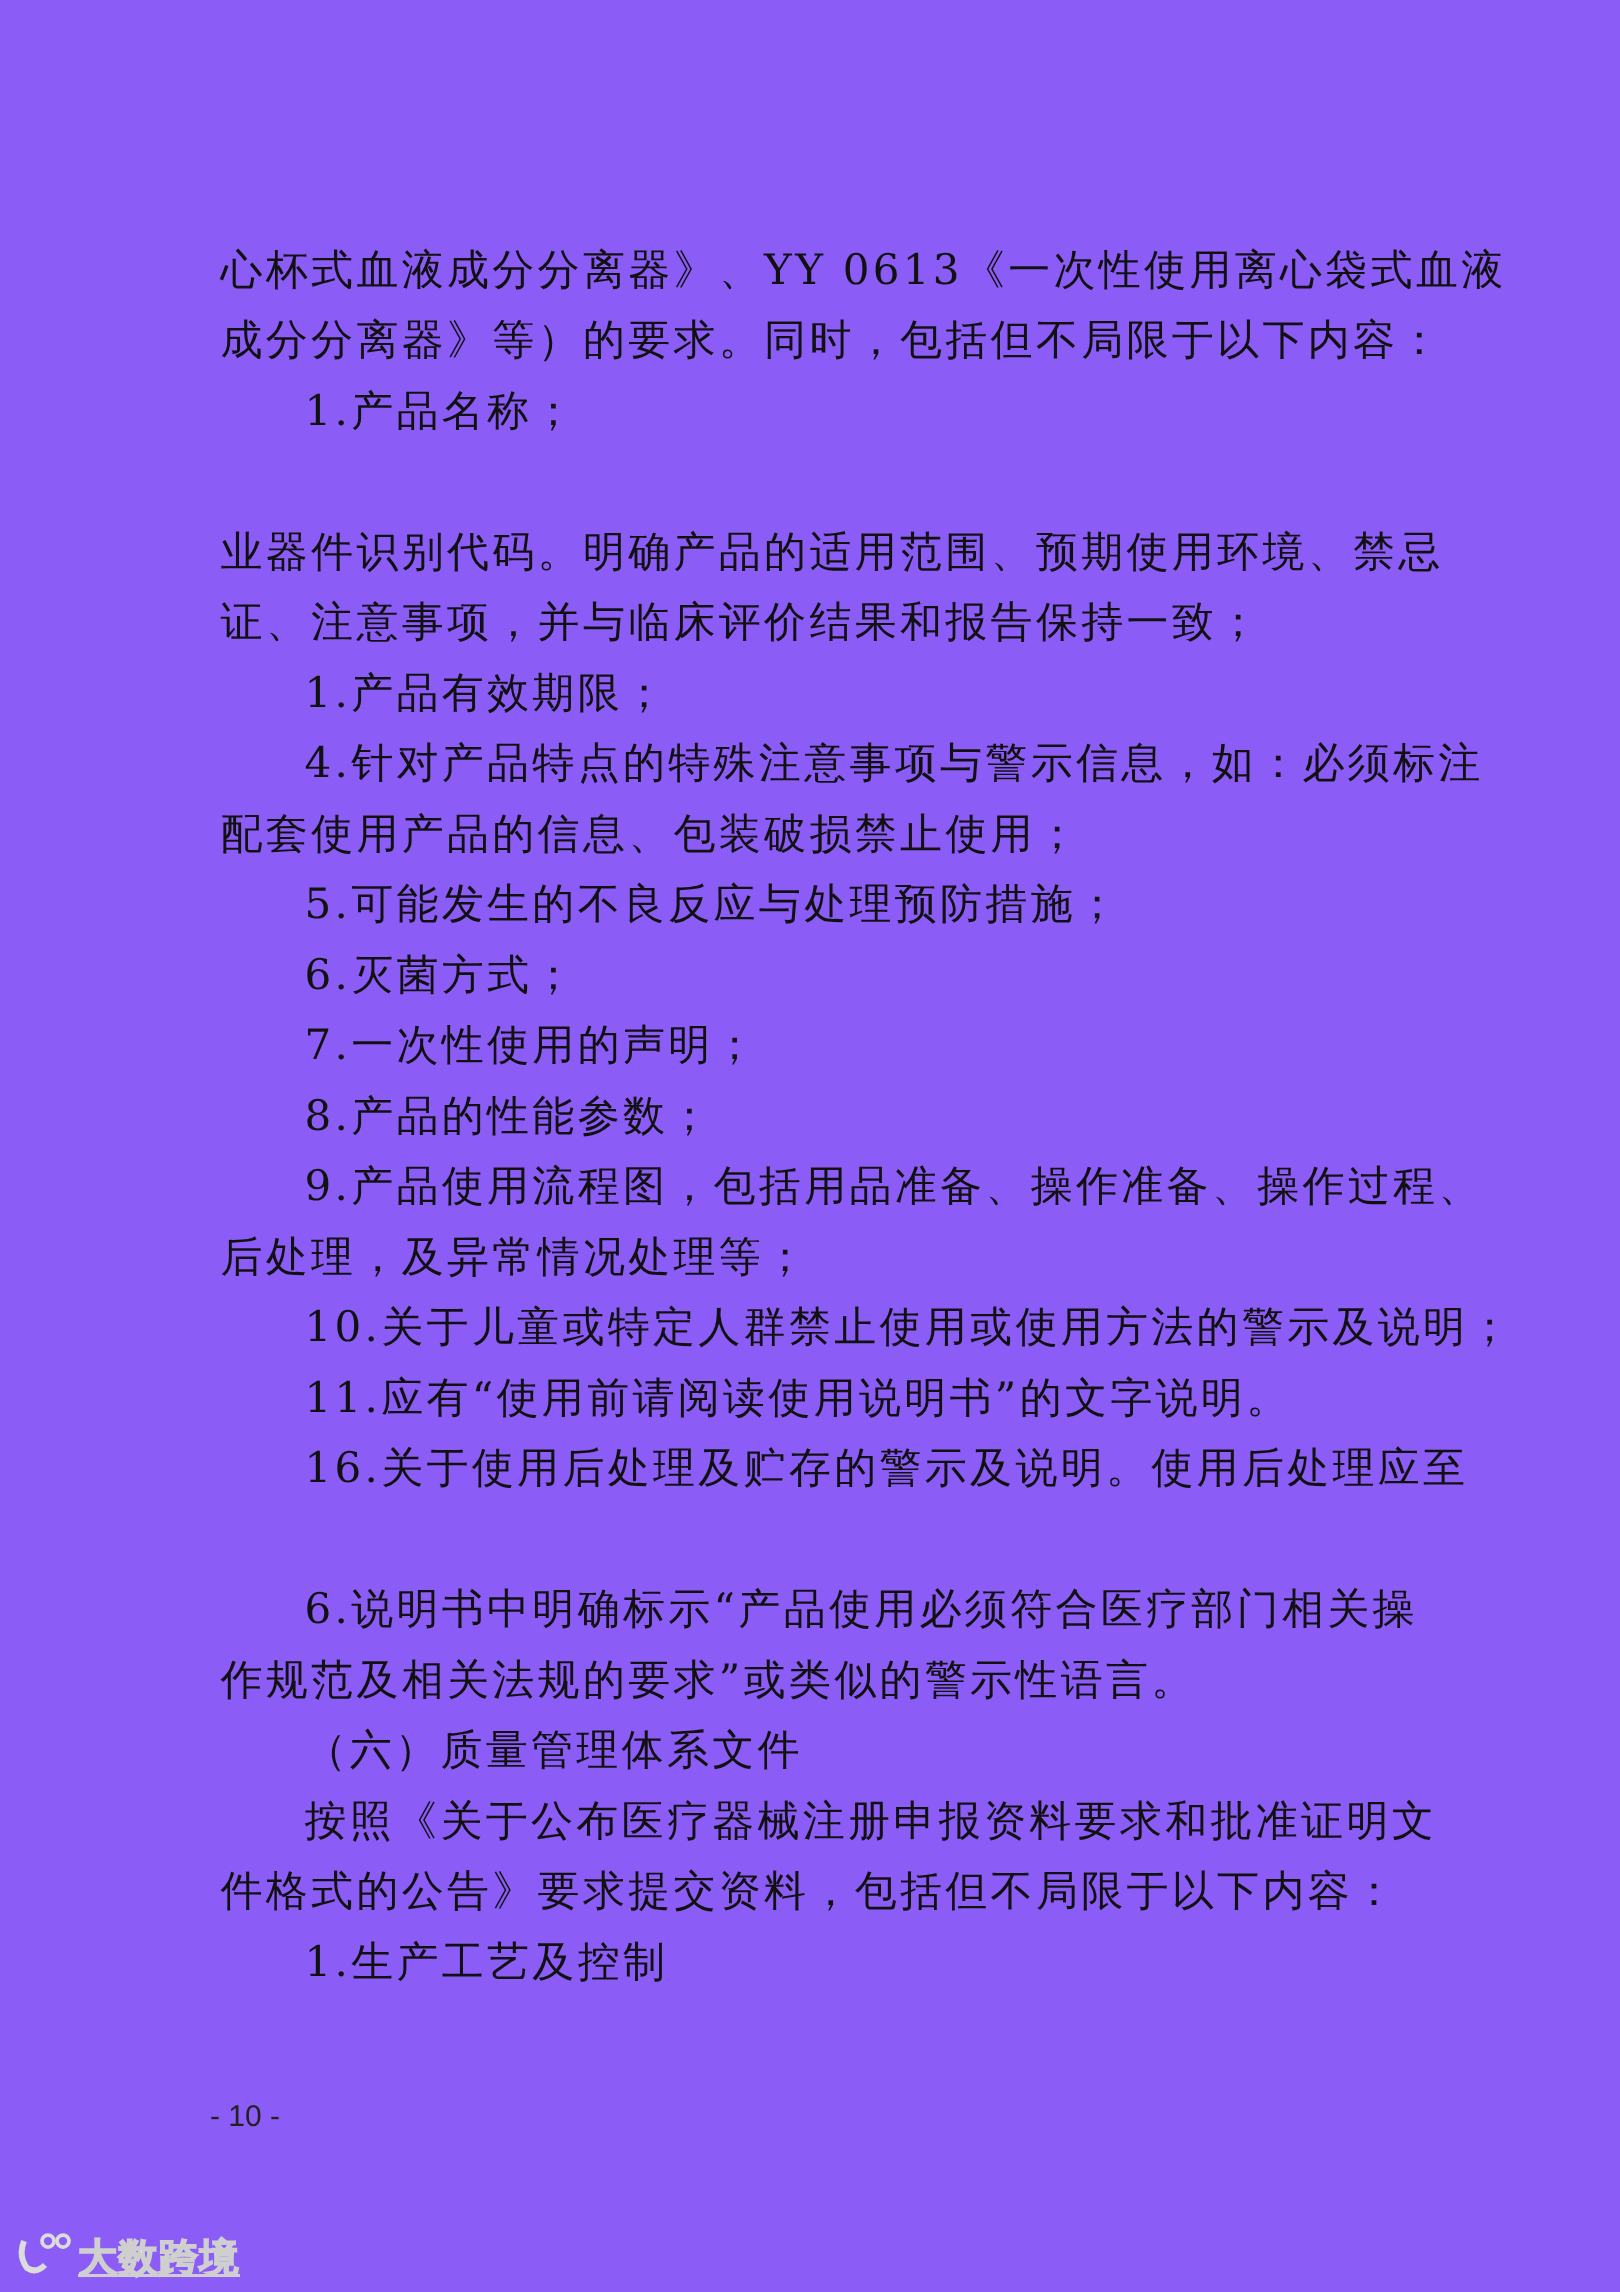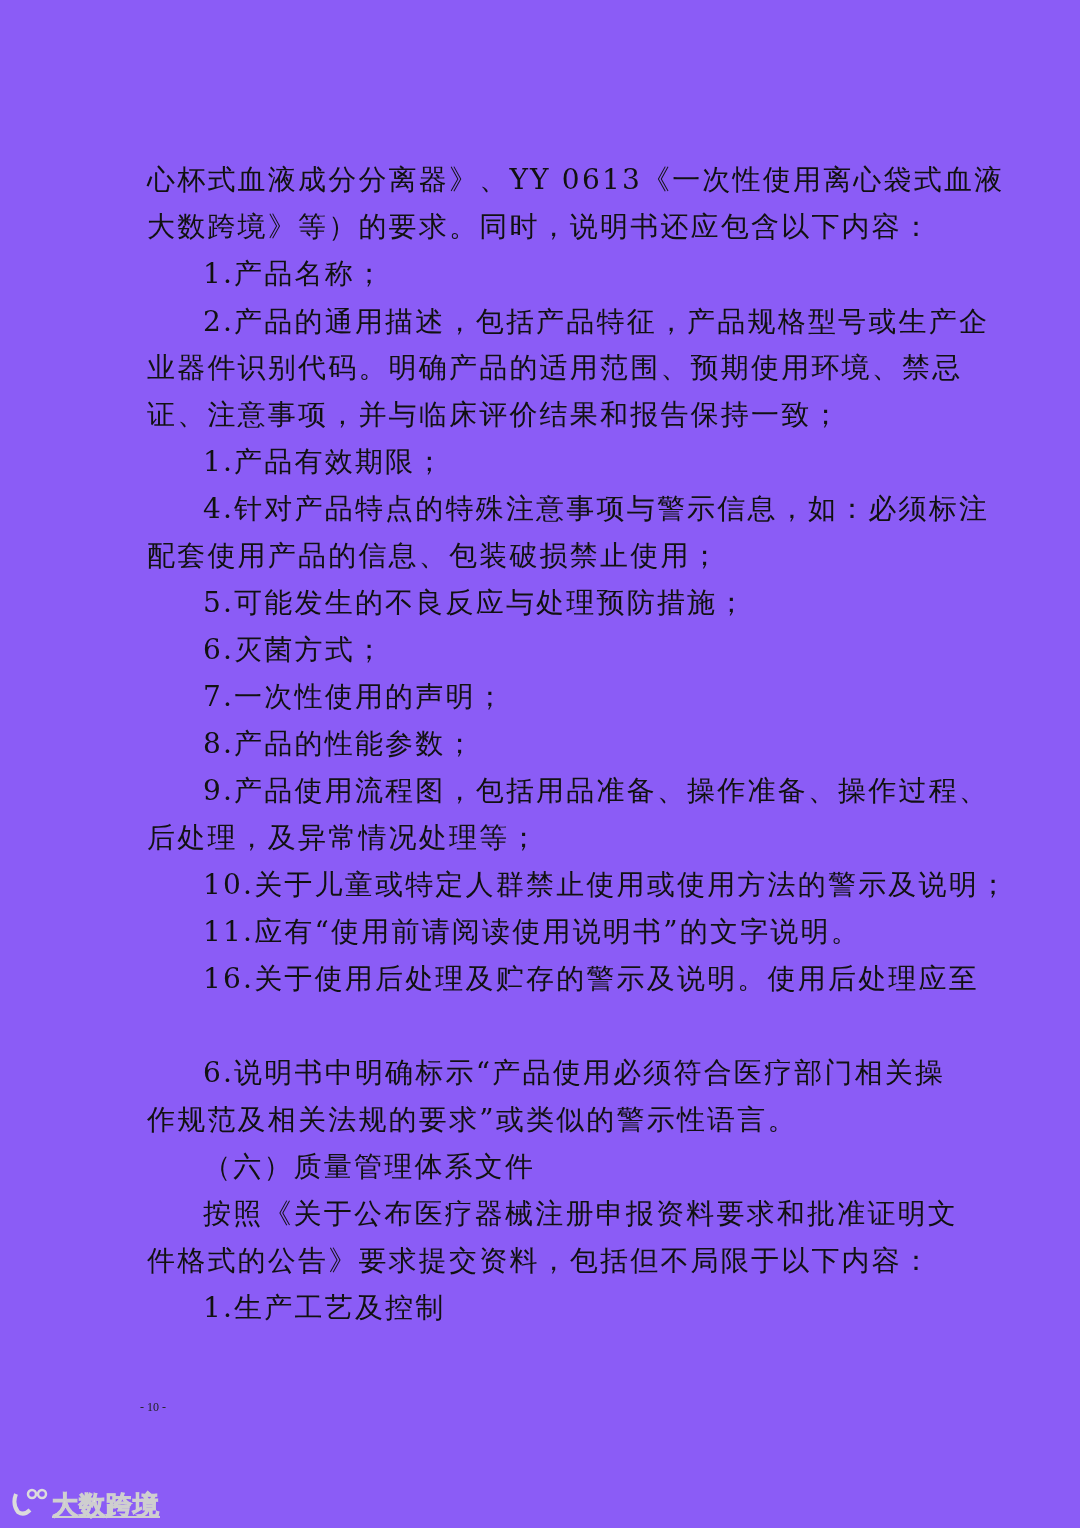--- a/index.html
+++ b/index.html
@@ -3,32 +3,31 @@
 <meta charset="utf-8">
 <style>
   html, body { margin:0; padding:0; background:#ffffff; }
   body { width:1080px; height:1528px; position:relative; overflow:hidden; }
   .page { position:absolute; left:0; top:0; width:1080px; height:1528px; background:#8b5cf6; }
   .line {
     position:absolute; left:147px; font-family:"DejaVu Serif", serif;
     font-size:28px; color:#111; white-space:nowrap; letter-spacing:2.2px; line-height:36px;
   }
   .indent { left:203px; }
-  .pagenum { position:absolute; left:140px; top:1400px; font-family:Liberation Serif, serif; font-size:12px; color:#222; }
+  .pagenum { position:absolute; left:140px; top:1400px; font-family:Liberation Sans, sans-serif; font-size:20px; color:#222; }
   .watermark { position:absolute; left:10px; top:1488px; font-family:"DejaVu Sans", sans-serif; font-size:26px; color:#e6e6e6; font-weight:bold; -webkit-text-stroke:1px #cfcfcf; letter-spacing:1px;text-decoration:underline; }
   .wm-logo { position:absolute; left:10px; top:1486px; width:40px; height:32px; }
 </style>
 </head>
 <body>
 
 <div class="page">
   <div class="line" style="top:162px">心杯式血液成分分离器》、YY 0613《一次性使用离心袋式血液</div>
-  <div class="line" style="top:209px">大数跨境》等）的要求。同时，说明书还应包含以下内容：</div>
+  <div class="line" style="top:209px">成分分离器》等）的要求。同时，包括但不局限于以下内容：</div>
   <div class="line indent" style="top:256px">1.产品名称；</div>
-  <div class="line indent" style="top:304px">2.产品的通用描述，包括产品特征，产品规格型号或生产企</div>
   <div class="line" style="top:350px">业器件识别代码。明确产品的适用范围、预期使用环境、禁忌</div>
   <div class="line" style="top:397px">证、注意事项，并与临床评价结果和报告保持一致；</div>
   <div class="line indent" style="top:444px">1.产品有效期限；</div>
   <div class="line indent" style="top:491px">4.针对产品特点的特殊注意事项与警示信息，如：必须标注</div>
   <div class="line" style="top:538px">配套使用产品的信息、包装破损禁止使用；</div>
   <div class="line indent" style="top:585px">5.可能发生的不良反应与处理预防措施；</div>
   <div class="line indent" style="top:632px">6.灭菌方式；</div>
   <div class="line indent" style="top:679px">7.一次性使用的声明；</div>
   <div class="line indent" style="top:726px">8.产品的性能参数；</div>
   <div class="line indent" style="top:773px">9.产品使用流程图，包括用品准备、操作准备、操作过程、</div>

